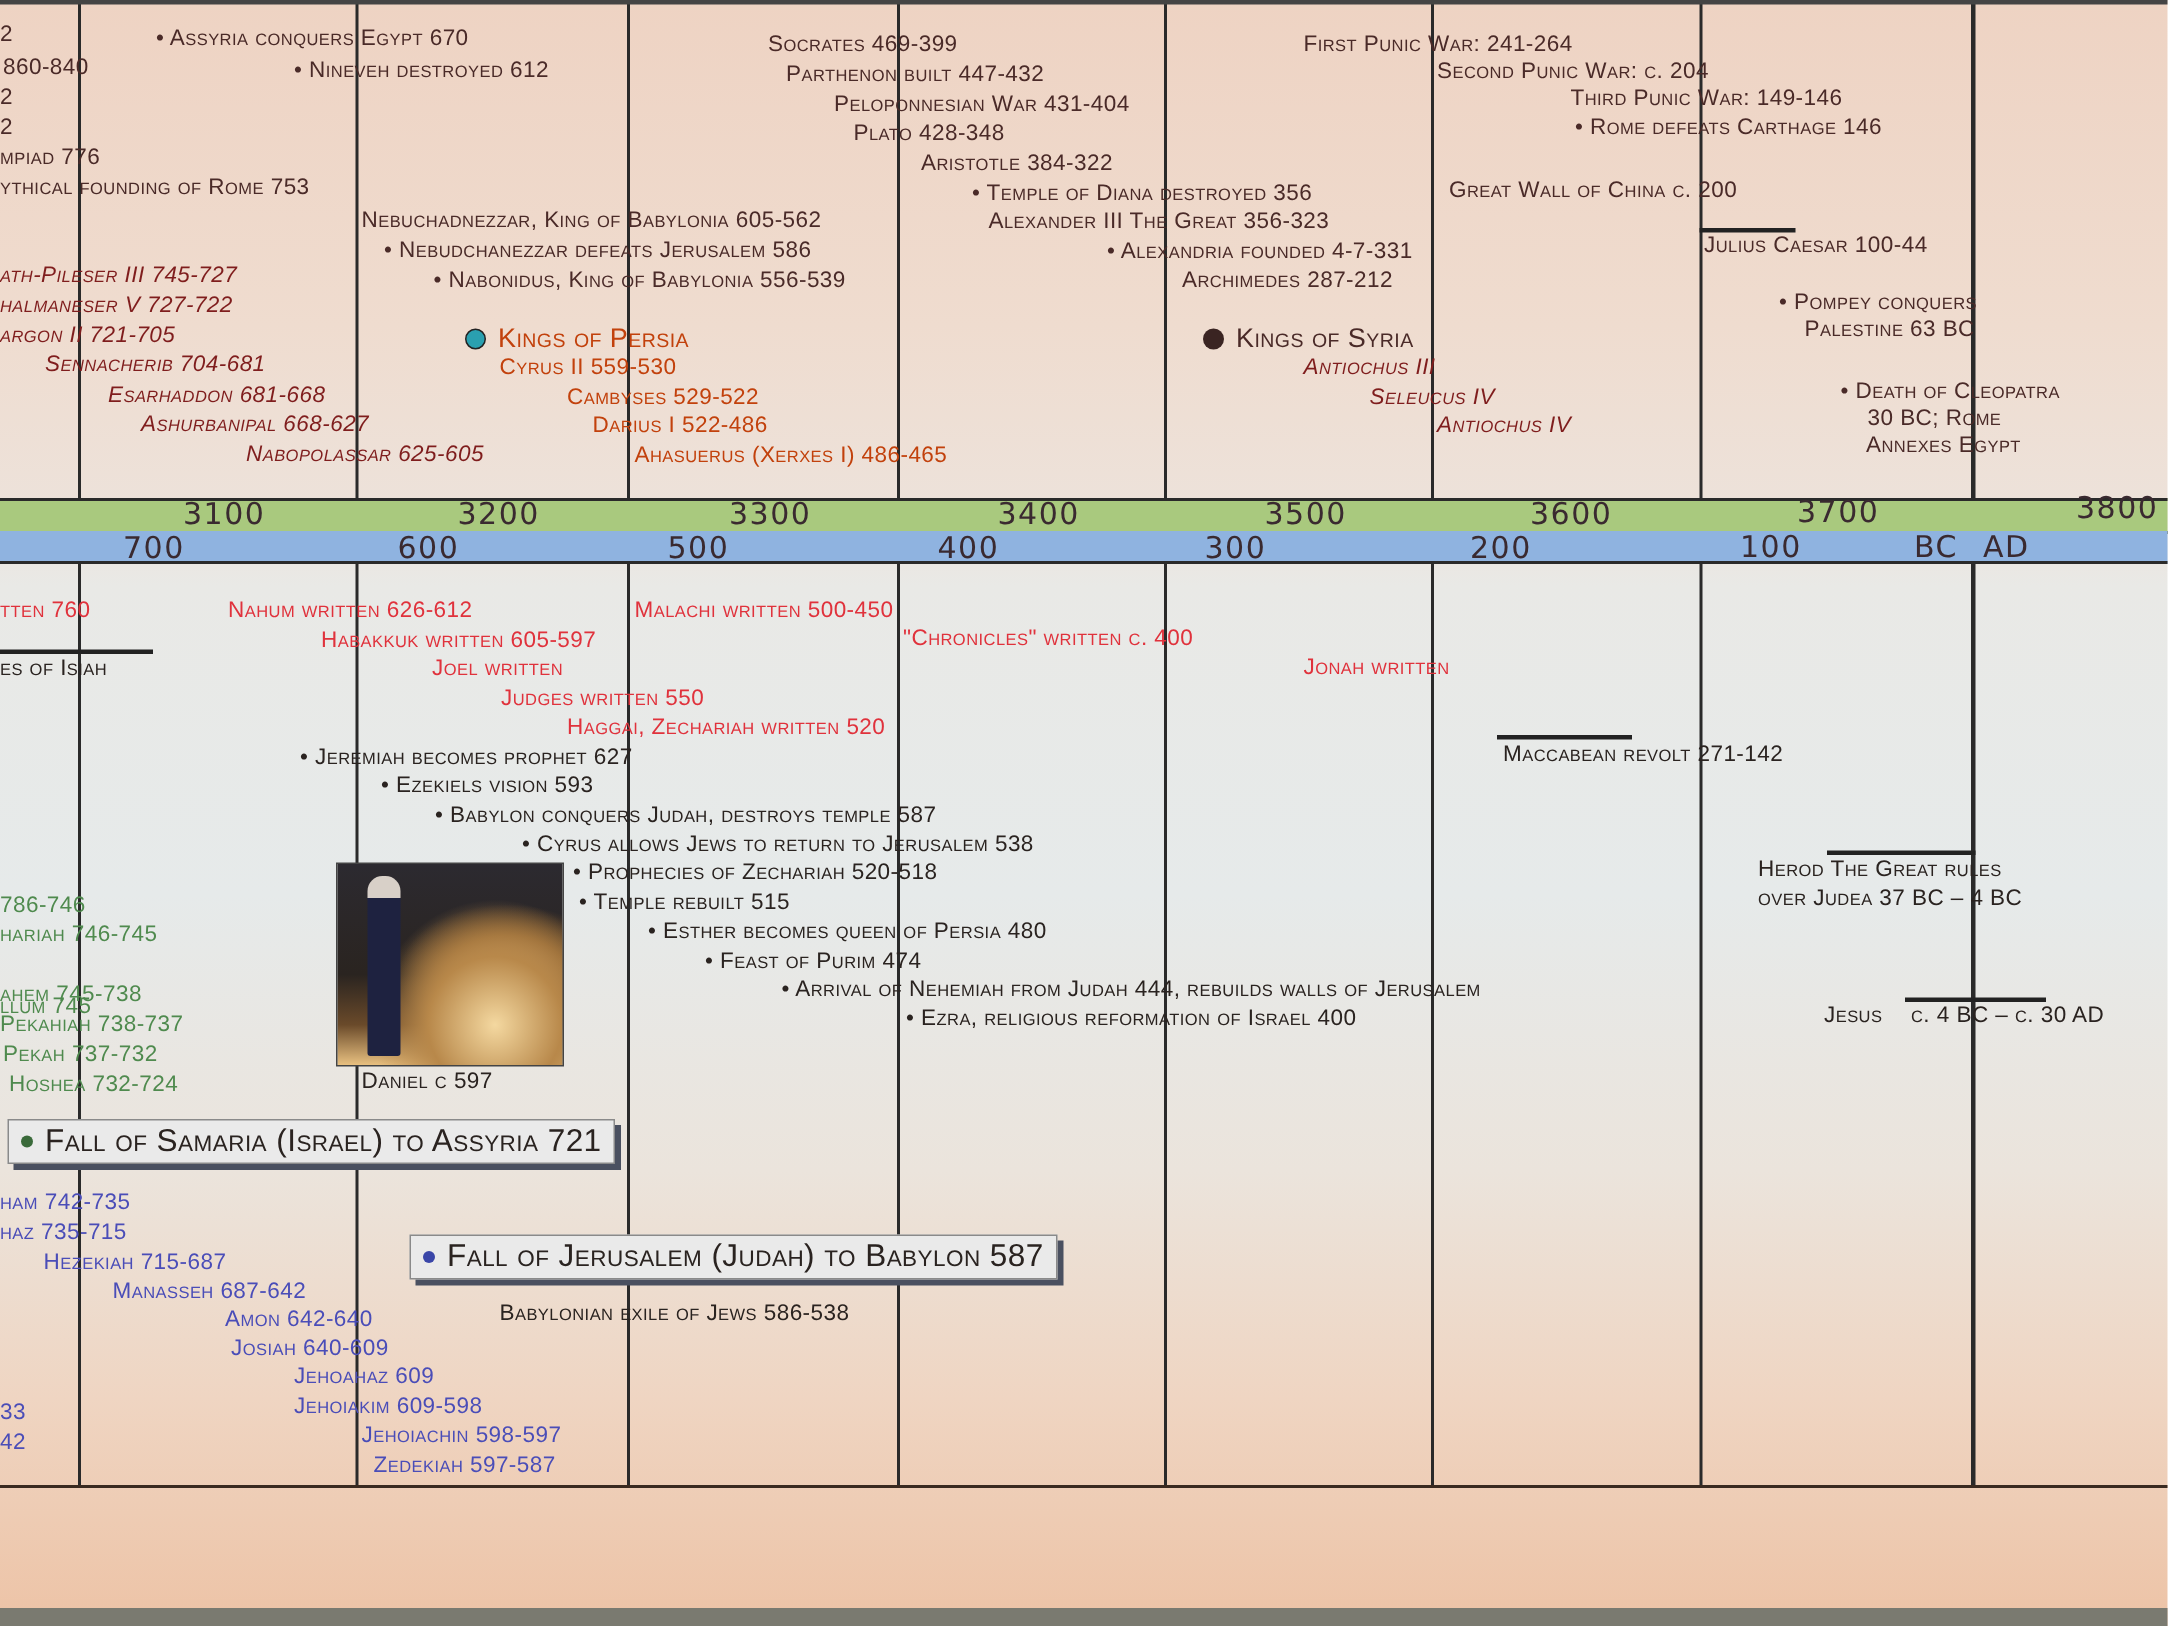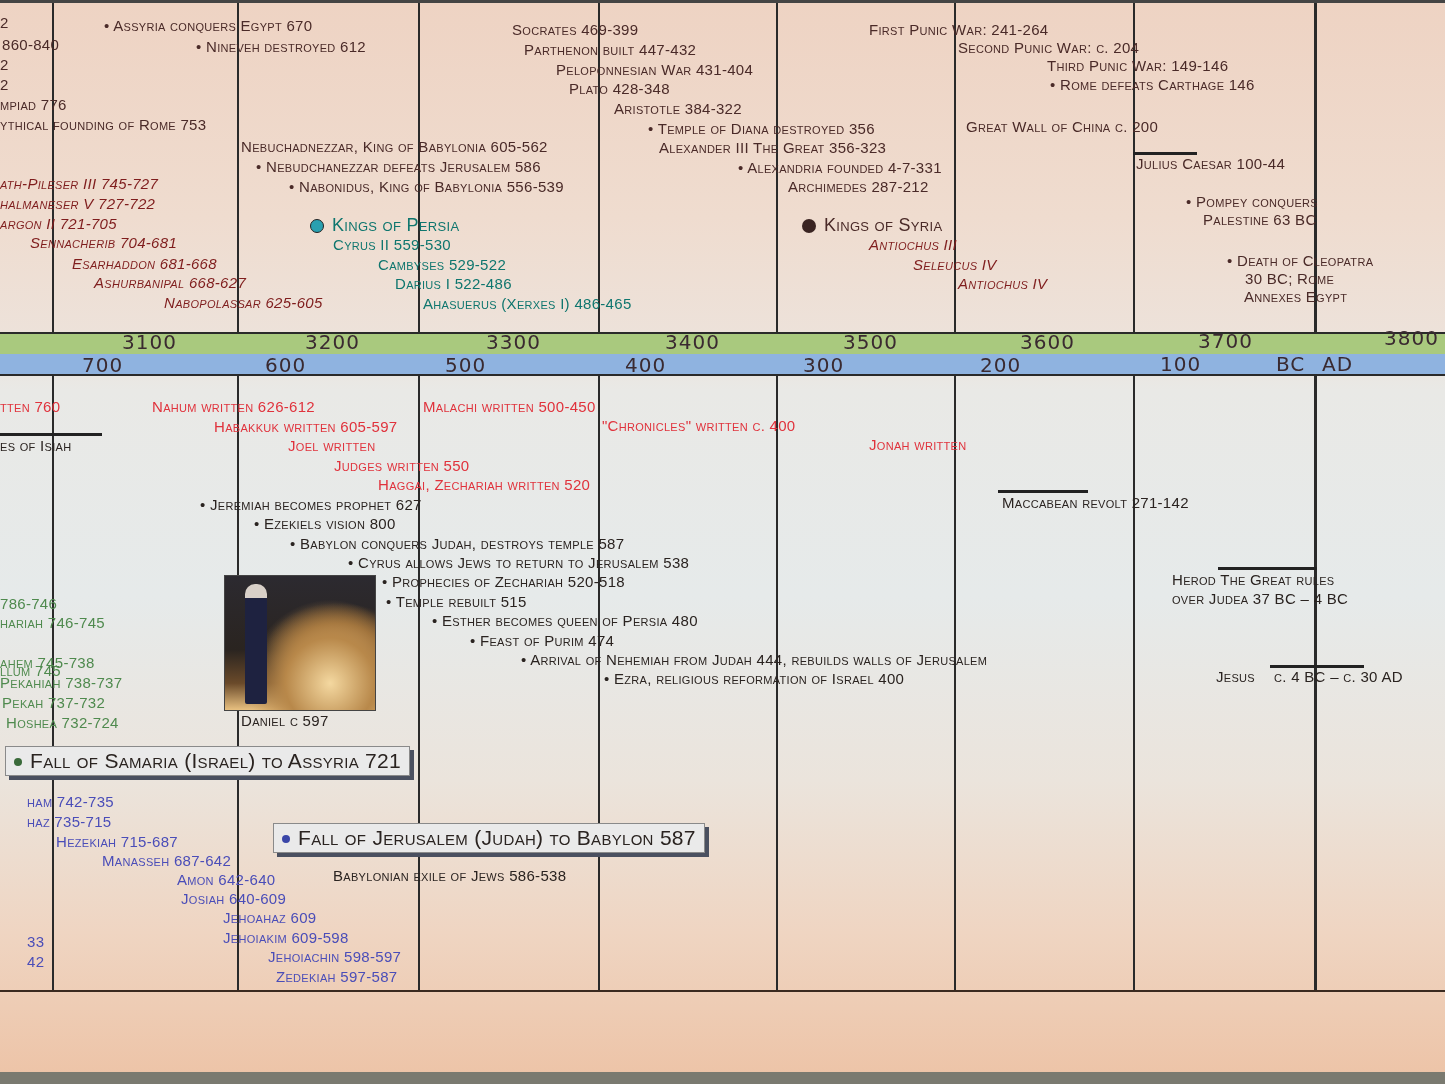--- a/index.html
+++ b/index.html
@@ -5,24 +5,24 @@
   html,body{margin:0;padding:0;}
   body{width:1445px;height:1084px;position:relative;overflow:hidden;
     font-family:"Liberation Sans",sans-serif;
     background:linear-gradient(180deg,#eed3c3 0%,#efdccf 20%,#ede2da 31%,#e9e9e6 36%,#e6eaea 55%,#ebe4dc 72%,#efd5c2 86%,#edc3a6 100%);}
   .sc{font-variant:small-caps;letter-spacing:0.3px;}
   .t{position:absolute;white-space:nowrap;font-size:15px;line-height:18px;}
   .vline{position:absolute;width:2px;background:#2a2a2a;}
   .hline{position:absolute;height:3px;background:#222;}
   .dark{color:#2a2320;}
   .purple{color:#7f1d1d;font-style:italic;}
-  .teal{color:#0f766e;}
+  .teal{color:#c2410c;}
   .red{color:#e0323c;}
   .green{color:#4f8a4e;}
-  .blue{color:#4a4db8;margin-left:27px;}
+  .blue{color:#4a4db8;}
   .maroon{color:#4a2a28;}
   .band{position:absolute;left:0;width:1445px;}
   .band-green{top:332px;height:20px;background:#a9c97e;border-top:2px solid #2a2a2a;border-bottom:2px solid #2a2a2a;}
   .band-blue{top:354px;height:20px;background:#8fb3e0;border-bottom:2px solid #2a2a2a;}
   .tick{position:absolute;font-size:20px;line-height:18px;color:#3a2a30;font-family:"DejaVu Sans",sans-serif;letter-spacing:1px;}
   .box{position:absolute;background:#eaeaea;border:1px solid #8a8a8a;box-shadow:4px 4px 0 #4a5060;padding:0 8px;white-space:nowrap;font-size:21px;line-height:28px;color:#2a2320;}
   .dot{display:inline-block;border-radius:50%;vertical-align:middle;margin-right:8px;}
   .pic{position:absolute;left:224px;top:575px;width:150px;height:134px;border:1px solid #444;
     background:radial-gradient(ellipse at 70% 80%,#f4d8a0 0%,#b8884a 30%,rgba(0,0,0,0) 55%),
       radial-gradient(ellipse at 75% 55%,#c8a070 0%,#8a6030 25%,rgba(0,0,0,0) 45%),
@@ -132,21 +132,21 @@
 <span class="t sc red" style="left:334px;top:457px;">Judges written 550</span>
 <span class="t sc red" style="left:378px;top:476px;">Haggai, Zechariah written 520</span>
 <span class="t sc red" style="left:423px;top:398px;">Malachi written 500-450</span>
 <span class="t sc red" style="left:602px;top:417px;">"Chronicles" written c. 400</span>
 <span class="t sc red" style="left:869px;top:436px;">Jonah written</span>
 
 <div class="hline" style="left:0;top:433px;width:102px;"></div>
 <span class="t sc dark" style="left:0;top:437px;">es of Isiah</span>
 
 <span class="t sc dark" style="left:200px;top:496px;">• Jeremiah becomes prophet 627</span>
-<span class="t sc dark" style="left:254px;top:515px;">• Ezekiels vision 800</span>
+<span class="t sc dark" style="left:254px;top:515px;">• Ezekiels vision 593</span>
 <span class="t sc dark" style="left:290px;top:535px;">• Babylon conquers Judah, destroys temple  587</span>
 <span class="t sc dark" style="left:348px;top:554px;">• Cyrus allows Jews to return to Jerusalem 538</span>
 <span class="t sc dark" style="left:382px;top:573px;">• Prophecies of Zechariah 520-518</span>
 <span class="t sc dark" style="left:386px;top:593px;">• Temple rebuilt 515</span>
 <span class="t sc dark" style="left:432px;top:612px;">• Esther becomes queen of Persia 480</span>
 <span class="t sc dark" style="left:470px;top:632px;">• Feast of Purim 474</span>
 <span class="t sc dark" style="left:521px;top:651px;">• Arrival of Nehemiah from Judah 444, rebuilds walls of Jerusalem</span>
 <span class="t sc dark" style="left:604px;top:670px;">• Ezra, religious reformation of Israel 400</span>
 
 <div class="hline" style="left:998px;top:490px;width:90px;"></div>

